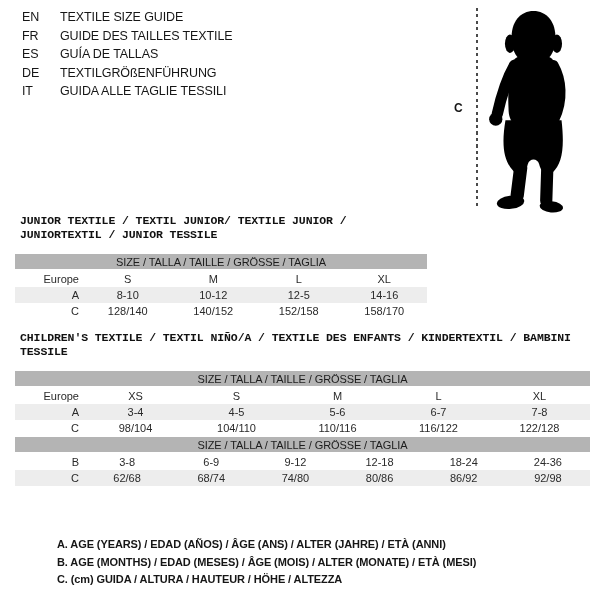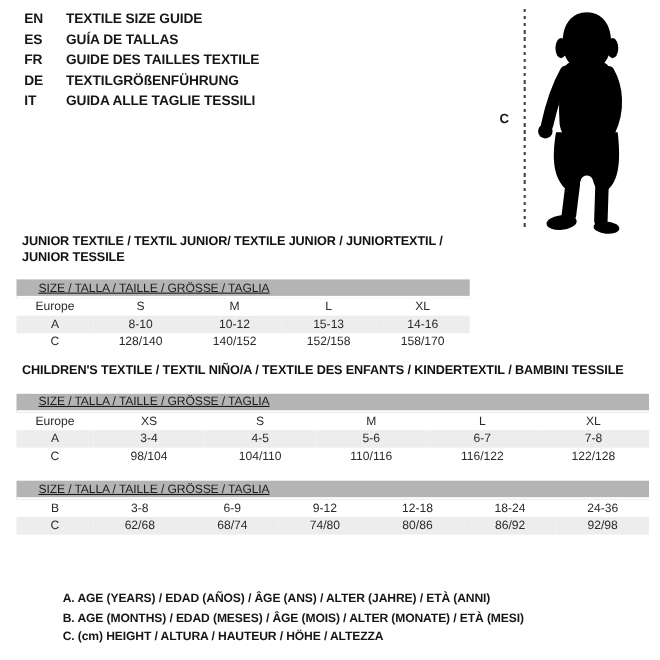--- a/index.html
+++ b/index.html
@@ -12,21 +12,21 @@
     position: relative;
     width: 600px; height: 600px;
     font-family: "Liberation Sans", sans-serif;
     color: var(--text, #1a1a1a);
     background: #fff;
   }
 
   
   .lang-block {
     position: absolute; top: 8px; left: 22px;
-    font-weight: bold; font-size: 12.5px; line-height: 18.5px;
+    font-weight: normal; font-size: 12.5px; line-height: 18.5px;
     letter-spacing: -0.1px; color: #161616;
   }
   .lang-row { display: flex; }
   .lang-code { width: 38px; flex: 0 0 38px; }
 
   
   .figure-block { position: absolute; top: 4px; left: 450px; width: 140px; height: 212px; }
   .measure-label {
     position: absolute; left: 4px; top: 97px;
     font-size: 12px; font-weight: bold; color: #161616;
@@ -39,71 +39,71 @@
   .baby-svg { position: absolute; left: 33px; top: 2px; }
 
   
   .section { position: absolute; left: 15px; }
   .s1 { top: 214px; width: 412px; }
   .s2 { top: 331px; width: 575px; }
   .s3 { top: 424px; width: 575px; }
   .section h2 {
     margin: 0 0 0 5px;
     font-size: 11.5px; font-weight: bold; line-height: 13.5px;
-    letter-spacing: -0.1px; color: #111;
+    letter-spacing: -0.1px; color: #111; font-family: Liberation Mono, monospace;
   }
   table.size-table {
     width: 100%;
     margin-top: 13px;
     border-collapse: separate; border-spacing: 0;
     table-layout: fixed;
     font-size: 11px; color: #222;
   }
   table.size-table col.label-col { width: 70px; }
   table.size-table thead th {
     background: var(--header-bar, #b4b4b4);
-    font-weight: normal; text-align: left;
+    font-weight: normal; text-align: center;
     font-size: 11px; color: #1c1c1c;
-    padding: 1px 20px; height: 13px;
+    padding: 1px 6px; height: 13px;
     border-bottom: 2px solid #ffffff;
     letter-spacing: -0.1px;
-    white-space: nowrap; overflow: hidden; text-decoration: underline;
+    white-space: nowrap; overflow: hidden;
   }
   table.size-table tbody td {
     padding: 1px 6px; height: 14px;
     text-align: center; font-size: 11px; color: #2a2a2a;
     white-space: nowrap;
   }
-  table.size-table tbody td.row-label { text-align: center; }
+  table.size-table tbody td.row-label { text-align: right; }
   table.size-table tbody tr:nth-child(even) td { background: var(--row-shaded, #ededed); }
 
   
   .footnotes {
     position: absolute; left: 21px; top: 536px;
     font-weight: bold; font-size: 11px; line-height: 17.5px;
     letter-spacing: -0.1px; color: #161616; margin-left: 36px;
   }
 </style>
 </head>
 <body>
 
 <div class="page">
 
   <div class="lang-block">
     <div class="lang-row">
       <span class="lang-code">EN</span>
       <span class="lang-label">TEXTILE SIZE GUIDE</span>
     </div>
     <div class="lang-row">
+      <span class="lang-code">FR</span>
+      <span class="lang-label">GUIDE DES TAILLES TEXTILE</span>
+    </div>
+    <div class="lang-row">
       <span class="lang-code">ES</span>
       <span class="lang-label">GUÍA DE TALLAS</span>
-    </div>
-    <div class="lang-row">
-      <span class="lang-code">FR</span>
-      <span class="lang-label">GUIDE DES TAILLES TEXTILE</span>
     </div>
     <div class="lang-row">
       <span class="lang-code">DE</span>
       <span class="lang-label">TEXTILGRÖßENFÜHRUNG</span>
     </div>
     <div class="lang-row">
       <span class="lang-code">IT</span>
       <span class="lang-label">GUIDA ALLE TAGLIE TESSILI</span>
     </div>
   </div>
@@ -157,21 +157,21 @@
             <td class="row-label">Europe</td>
             <td>S</td>
             <td>M</td>
             <td>L</td>
             <td>XL</td>
           </tr>
           <tr>
             <td class="row-label">A</td>
             <td>8-10</td>
             <td>10-12</td>
-            <td>15-13</td>
+            <td>12-5</td>
             <td>14-16</td>
           </tr>
           <tr>
             <td class="row-label">C</td>
             <td>128/140</td>
             <td>140/152</td>
             <td>152/158</td>
             <td>158/170</td>
           </tr>
         </tbody>
@@ -258,16 +258,16 @@
             <td>86/92</td>
             <td>92/98</td>
           </tr>
         </tbody>
     </table>
   </section>
 
   <div class="footnotes">
     <div>A. AGE (YEARS) / EDAD (AÑOS) / ÂGE (ANS) / ALTER (JAHRE) / ETÀ (ANNI)</div>
     <div>B. AGE (MONTHS) / EDAD (MESES) / ÂGE (MOIS) / ALTER (MONATE) / ETÀ (MESI)</div>
-    <div>C. (cm) HEIGHT / ALTURA / HAUTEUR / HÖHE / ALTEZZA</div>
+    <div>C. (cm) GUIDA / ALTURA / HAUTEUR / HÖHE / ALTEZZA</div>
   </div>
 
 </div>
 
 </body></html>

